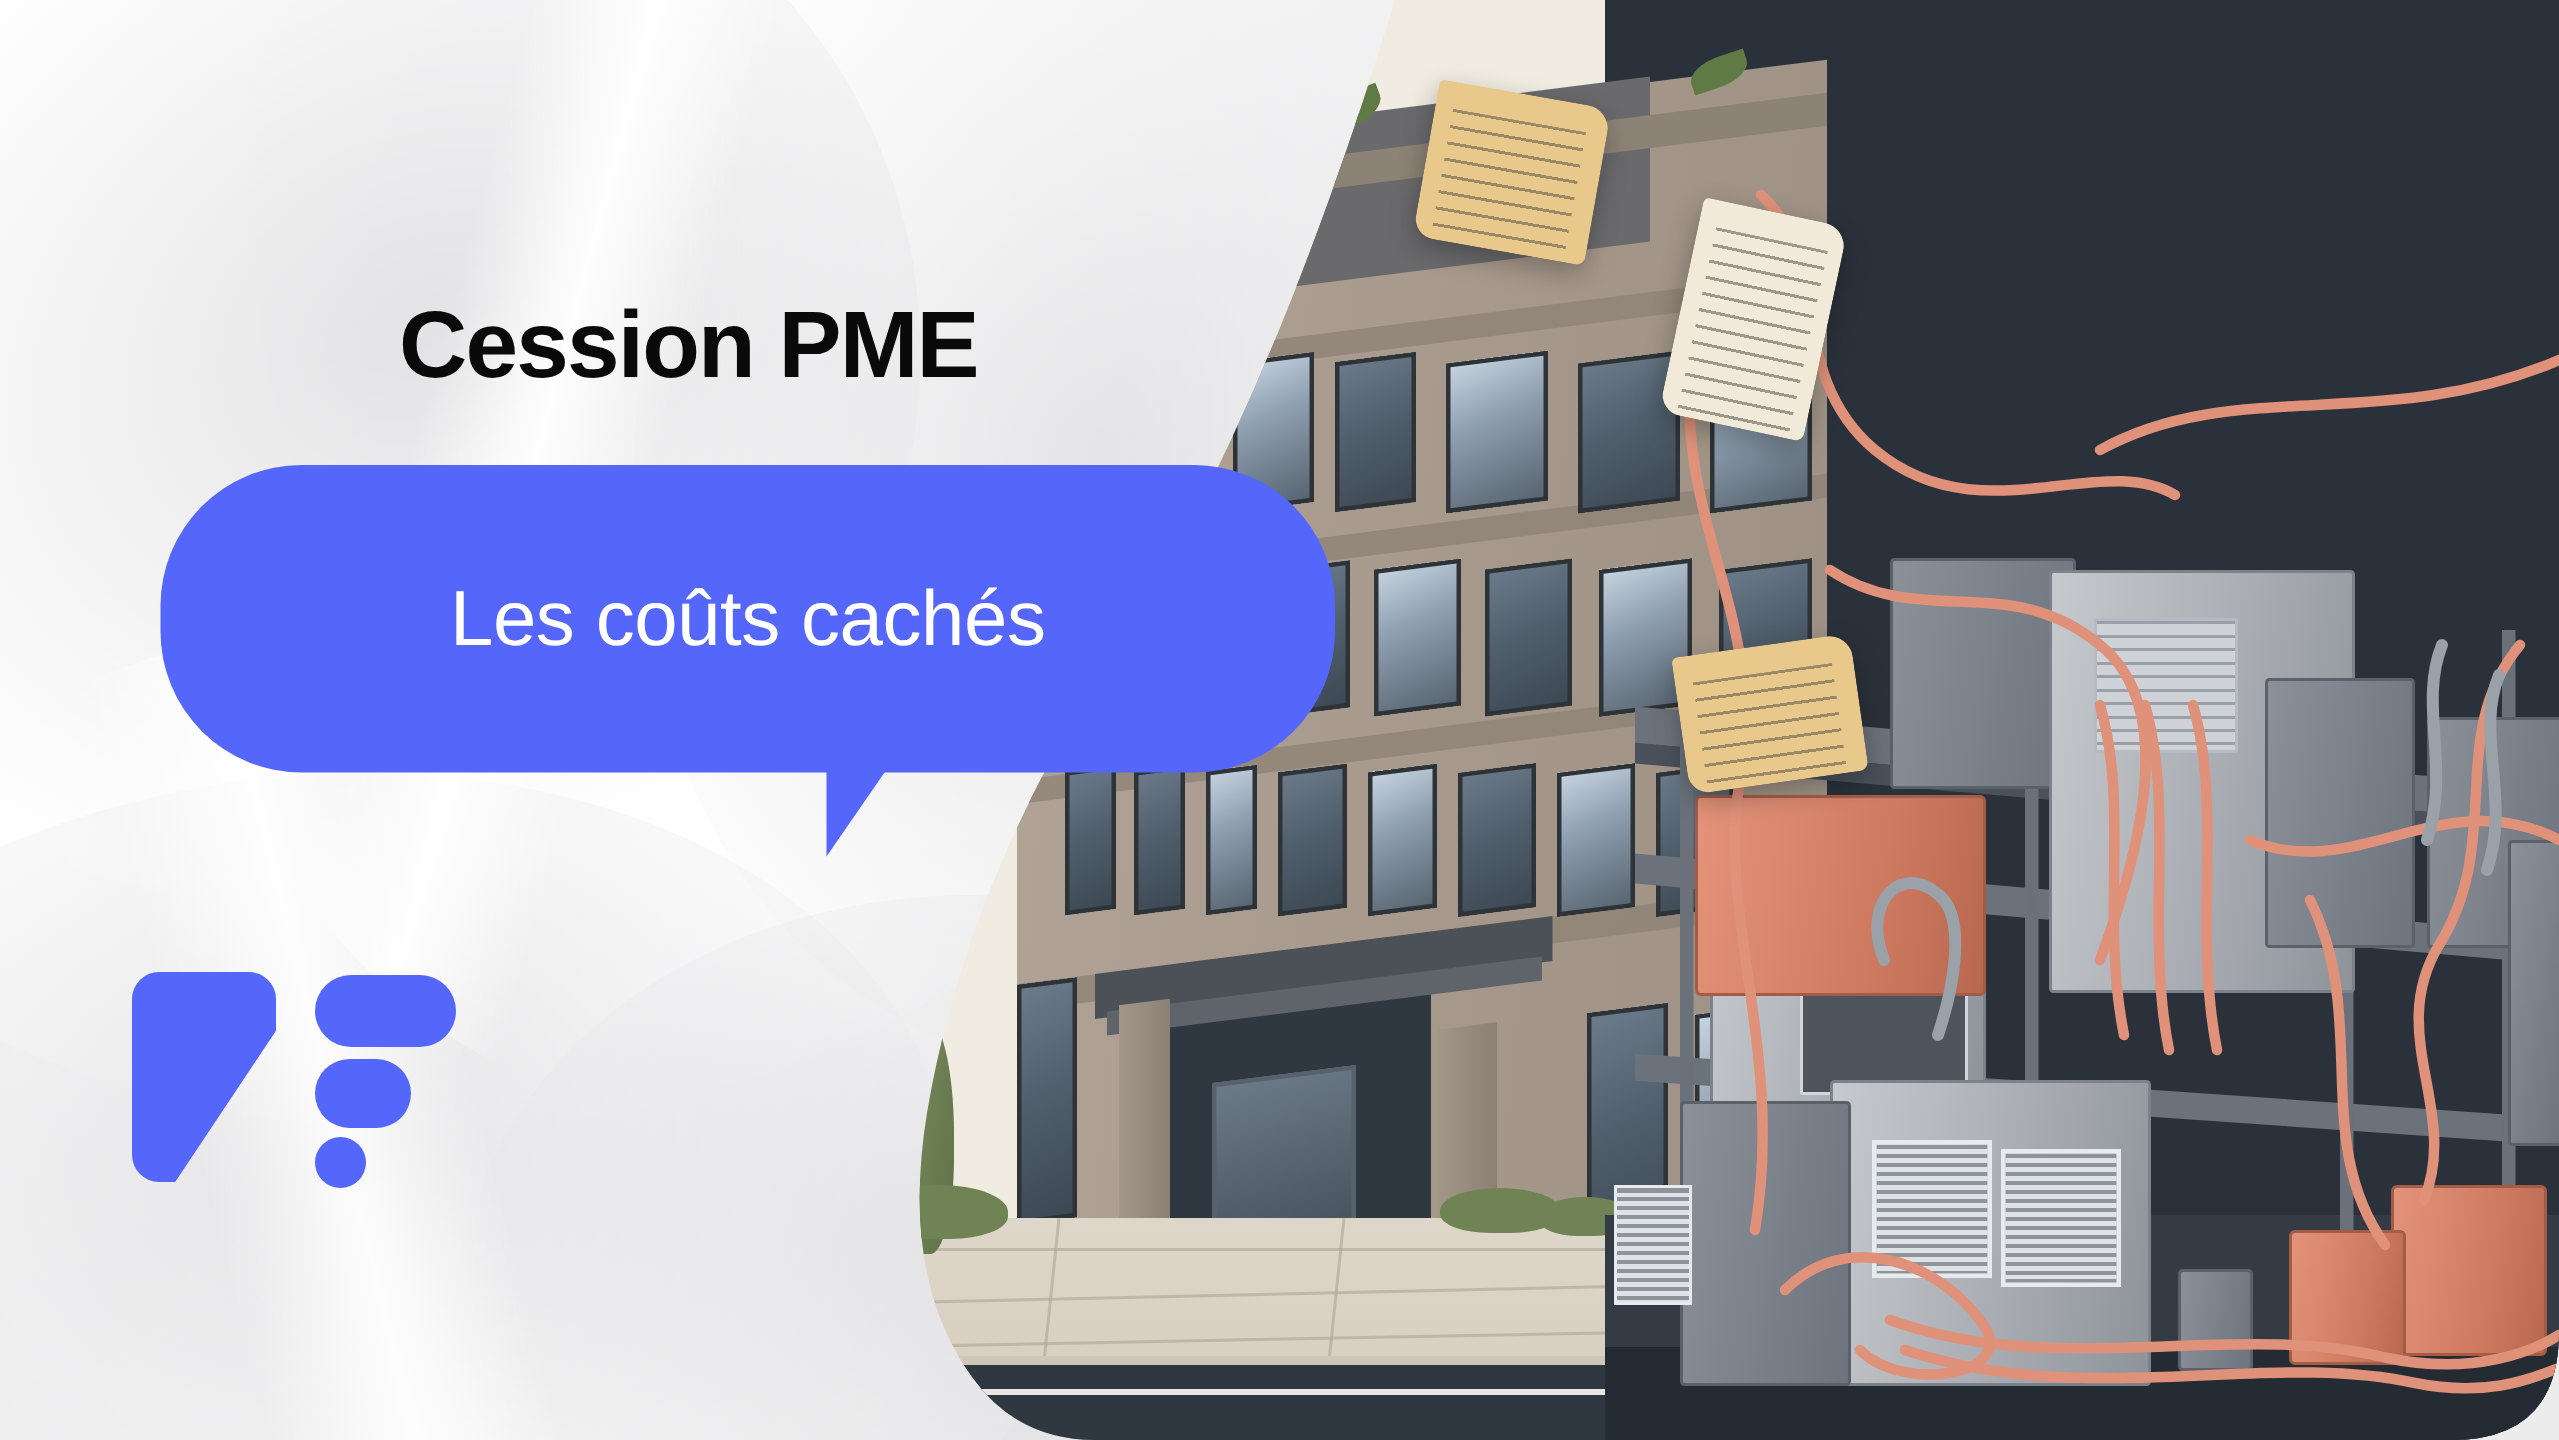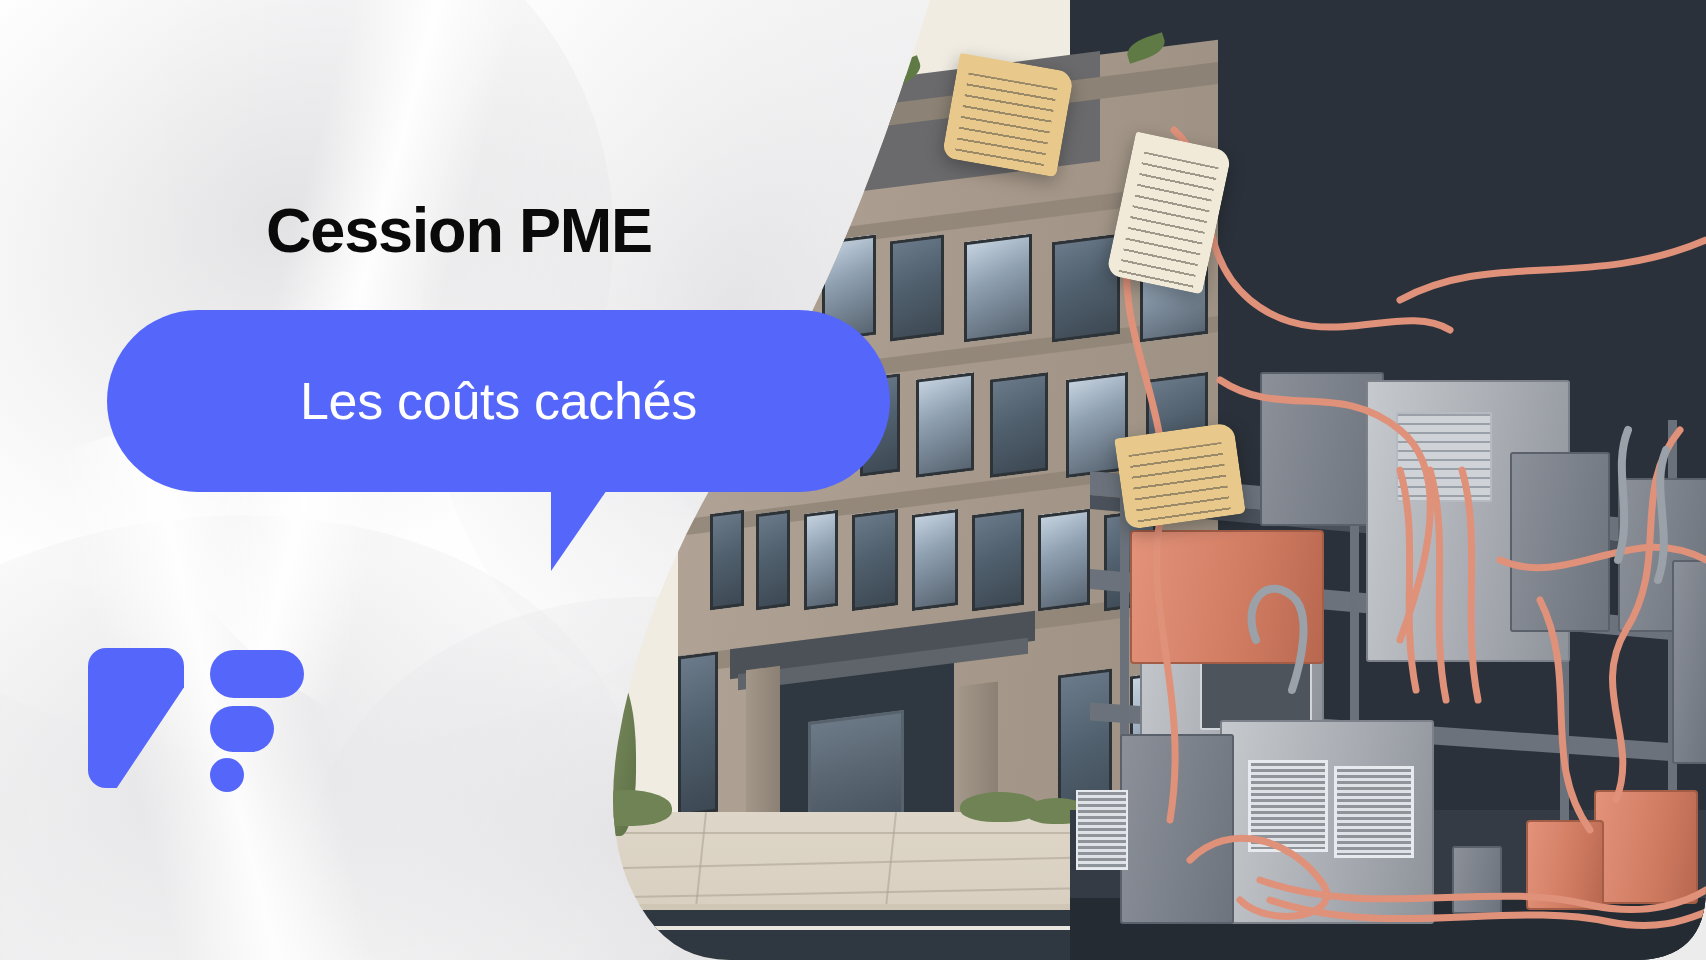--- a/index.html
+++ b/index.html
@@ -105,21 +105,21 @@
   .leaf{position:absolute;background:#5f7a44;border-radius:60% 0 60% 0;}
 
   
   .cables{position:absolute;left:510px;top:0;width:636px;height:960px;}
 
   
   .title{position:absolute;left:266px;top:163px;font-size:63px;line-height:1;
          font-weight:700;letter-spacing:-1.2px;color:#0a0a0a;white-space:nowrap;margin-top:36px;}
 
   
-  .bubble{position:absolute;left:107px;top:310px;width:783px;height:182px;
+  .bubble{position:absolute;left:107px;top:310px;width:783px;height:205px;
           background:#5566fb;border-radius:94px;}
   .bubble-text{position:absolute;inset:0;display:flex;align-items:center;justify-content:center;
           color:#ffffff;font-size:52px;font-weight:500;letter-spacing:-0.3px;}
   .tail{position:absolute;left:551px;top:487px;width:0;height:0;
         border-left:58px solid #5566fb;border-bottom:84px solid transparent;}
 
   
   .logo{position:absolute;left:88px;top:648px;width:216px;height:140px;}
   .logo-tri{position:absolute;left:0;top:0;width:96px;height:140px;background:#5566fb;
             border-radius:18px 18px 18px 18px;

